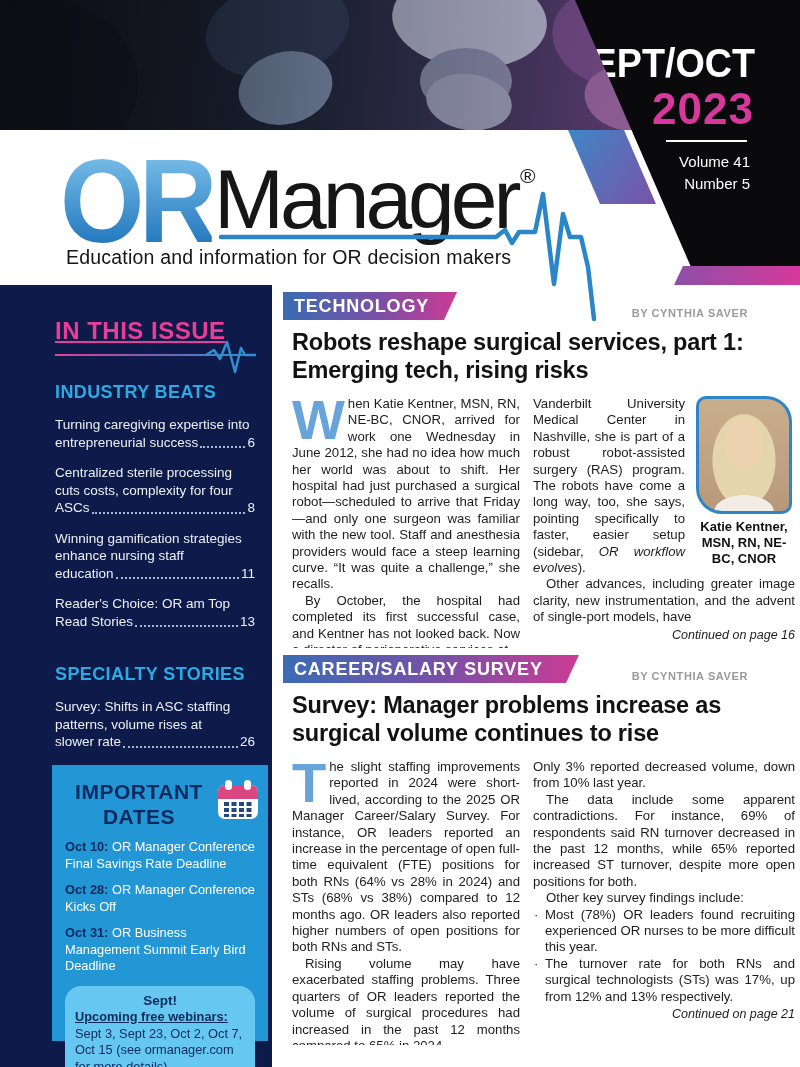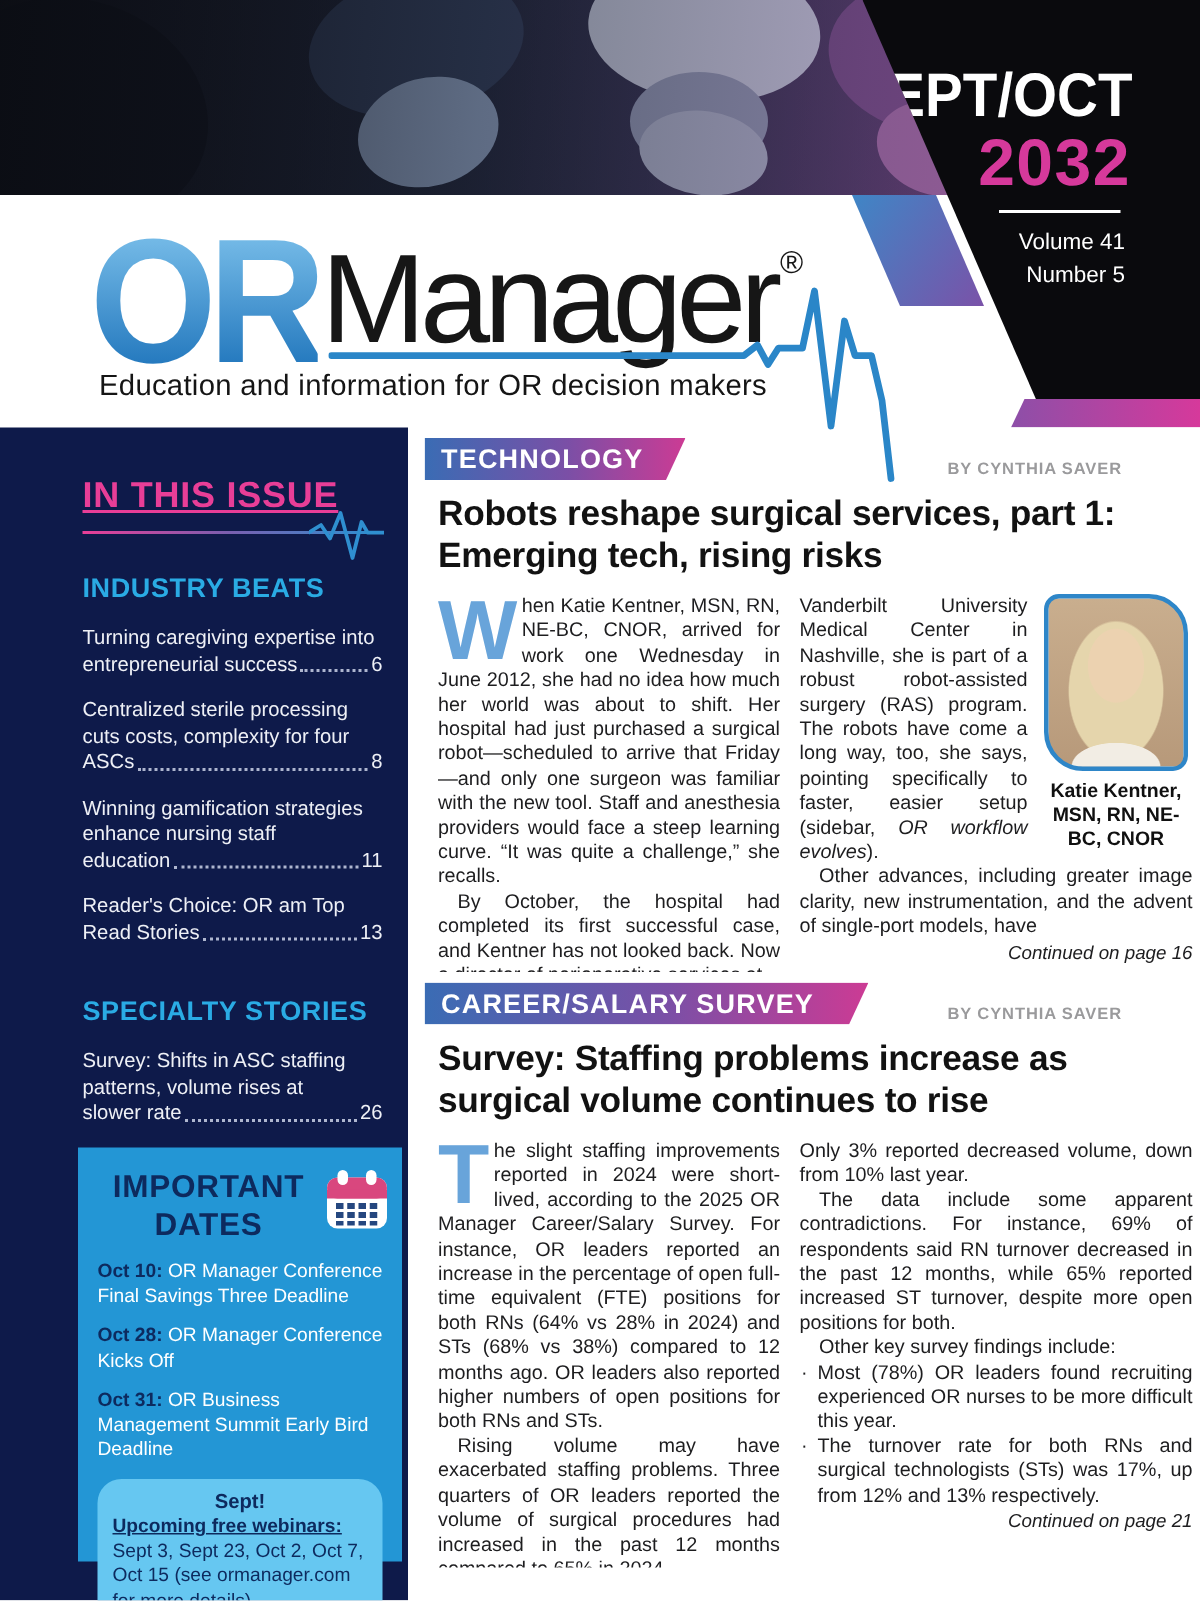--- a/index.html
+++ b/index.html
@@ -129,21 +129,21 @@
     <svg class="logo-ekg" width="390" height="150" viewBox="0 0 390 150">
       <path d="M2 57 H277 l9 -7 l7 13 l7 -11 h16 l8 -38 l11 90 l9 -70 l7 23 h11 l7 30 l6 52" fill="none" stroke="#2a86c8" stroke-width="4.5" stroke-linecap="round" stroke-linejoin="round"></path>
     </svg>
     <div class="tagline">Education and information for OR decision makers</div>
   </div>
 
   <div class="grad-stripe"></div>
 
   <div class="black-panel">
     <div class="issue-month">SEPT/OCT</div>
-    <div class="issue-year">2032</div>
+    <div class="issue-year">2023</div>
     <div class="issue-rule"></div>
     <div class="issue-volnum">
       <div>Volume 41</div>
       <div>Number 5</div>
     </div>
   </div>
   <div class="pink-stripe"></div>
 
   <div class="sidebar">
     <div class="sb-title">IN THIS ISSUE</div>
@@ -238,21 +238,21 @@
               <rect x="29.5" y="29" width="5" height="4"></rect>
             <rect x="7" y="35" width="5" height="3"></rect>
               <rect x="14.5" y="35" width="5" height="3"></rect>
               <rect x="22" y="35" width="5" height="3"></rect>
               <rect x="29.5" y="35" width="5" height="3"></rect>
           </g>
         </svg>
       </div>
       <div class="date-entry">
         <span class="date-label">Oct 10:</span>
-        <span>OR Manager Conference Final Savings Three Deadline</span>
+        <span>OR Manager Conference Final Savings Rate Deadline</span>
       </div>
       <div class="date-entry">
         <span class="date-label">Oct 28:</span>
         <span>OR Manager Conference Kicks Off</span>
       </div>
       <div class="date-entry">
         <span class="date-label">Oct 31:</span>
         <span>OR Business Management Summit Early Bird Deadline</span>
       </div>
       <div class="bonus-box">
@@ -286,21 +286,21 @@
           <p class="body-p indent">Other advances, including greater image clarity, new instrumentation, and the advent of single-port models, have</p>
           <div class="continued">Continued on page 16</div>
         </div>
       </div>
     </div>
 
     <div class="article art2">
       <div class="banner banner2">CAREER/SALARY SURVEY</div>
       <div class="byline">BY CYNTHIA SAVER</div>
       <div class="headline">
-        <div>Survey: Staffing problems increase as</div>
+        <div>Survey: Manager problems increase as</div>
         <div>surgical volume continues to rise</div>
       </div>
       <div class="cols">
         <div class="colA">
           <p class="body-p"><span class="dropcap">T</span><span>he slight staffing improvements reported in 2024 were short-lived, according to the 2025 OR Manager Career/Salary Survey. For instance, OR leaders reported an increase in the percentage of open full-time equivalent (FTE) positions for both RNs (64% vs 28% in 2024) and STs (68% vs 38%) compared to 12 months ago. OR leaders also reported higher numbers of open positions for both RNs and STs.</span></p>
           <p class="body-p indent">Rising volume may have exacerbated staffing problems. Three quarters of OR leaders reported the volume of surgical procedures had increased in the past 12 months compared to 65% in 2024.</p>
         </div>
         <div class="colB">
           <p class="body-p">Only 3% reported decreased volume, down from 10% last year.</p>
           <p class="body-p indent">The data include some apparent contradictions. For instance, 69% of respondents said RN turnover decreased in the past 12 months, while 65% reported increased ST turnover, despite more open positions for both.</p>

